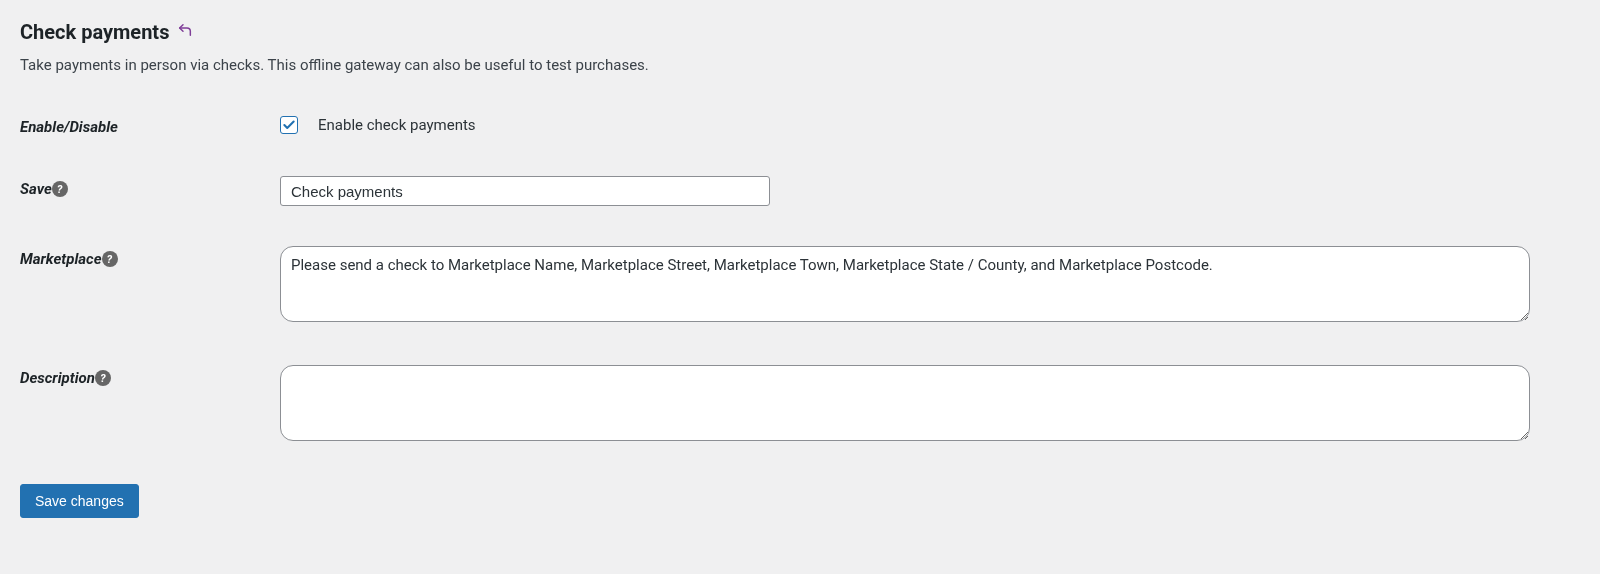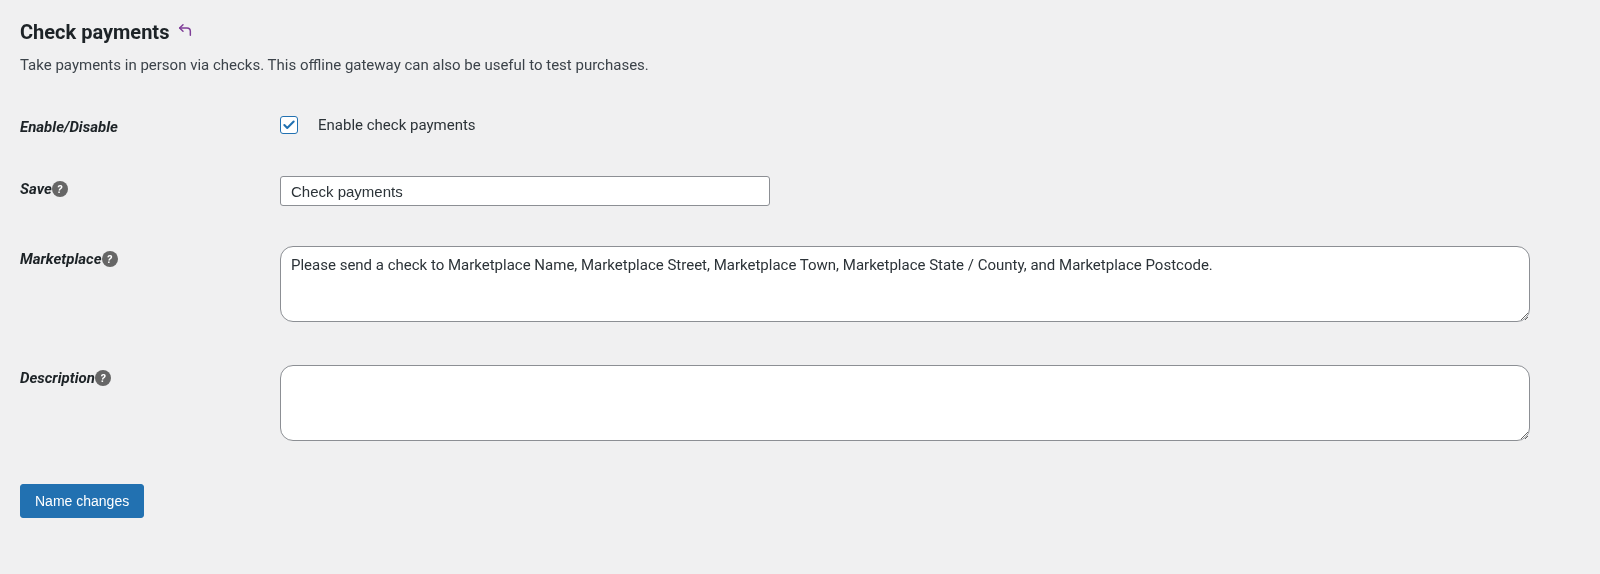--- a/index.html
+++ b/index.html
@@ -201,16 +201,16 @@
       <span class="form-label">Description</span>
       <span class="help-icon">?</span>
     </div>
     <div class="form-field-col">
       <textarea class="textarea" style=""></textarea>
     </div>
   </div>
 
 </div>
 
-<button class="save-button">Name changes</button>
+<button class="save-button">Save changes</button>
 
 
 
 
 </body></html>

